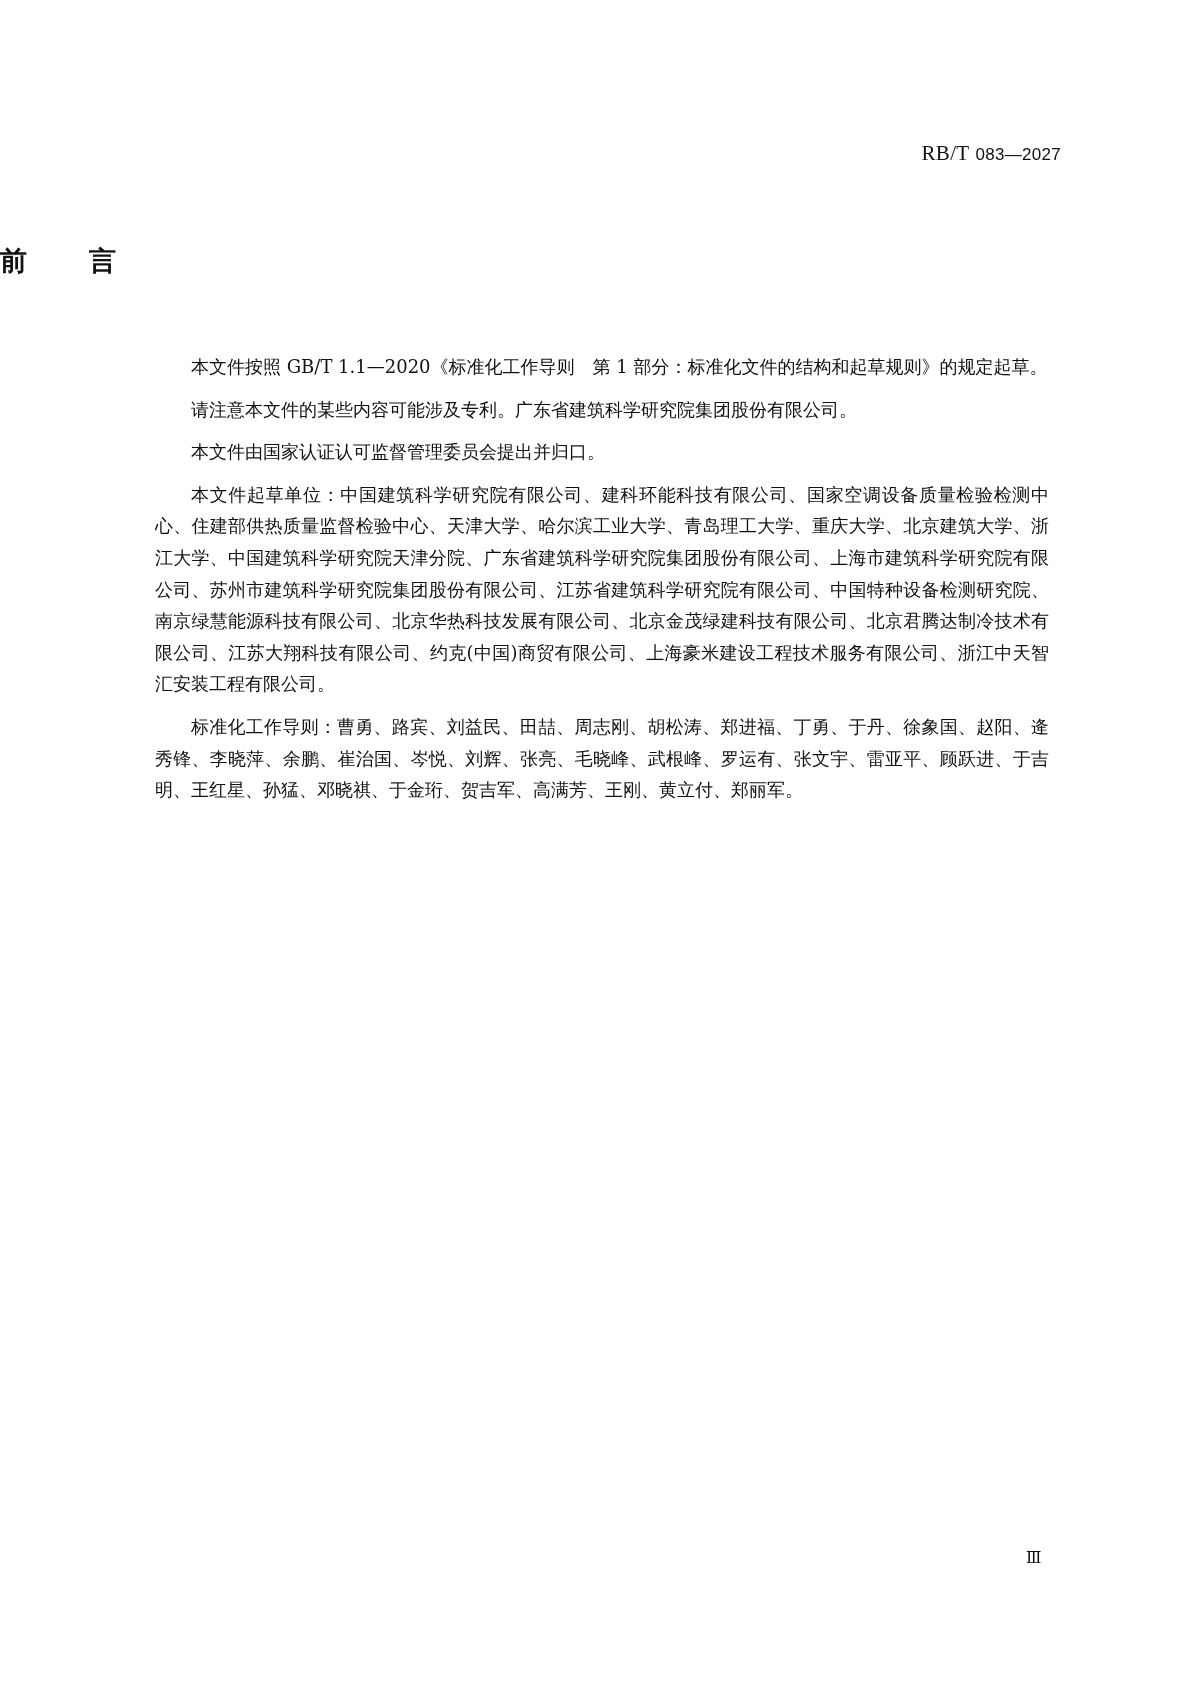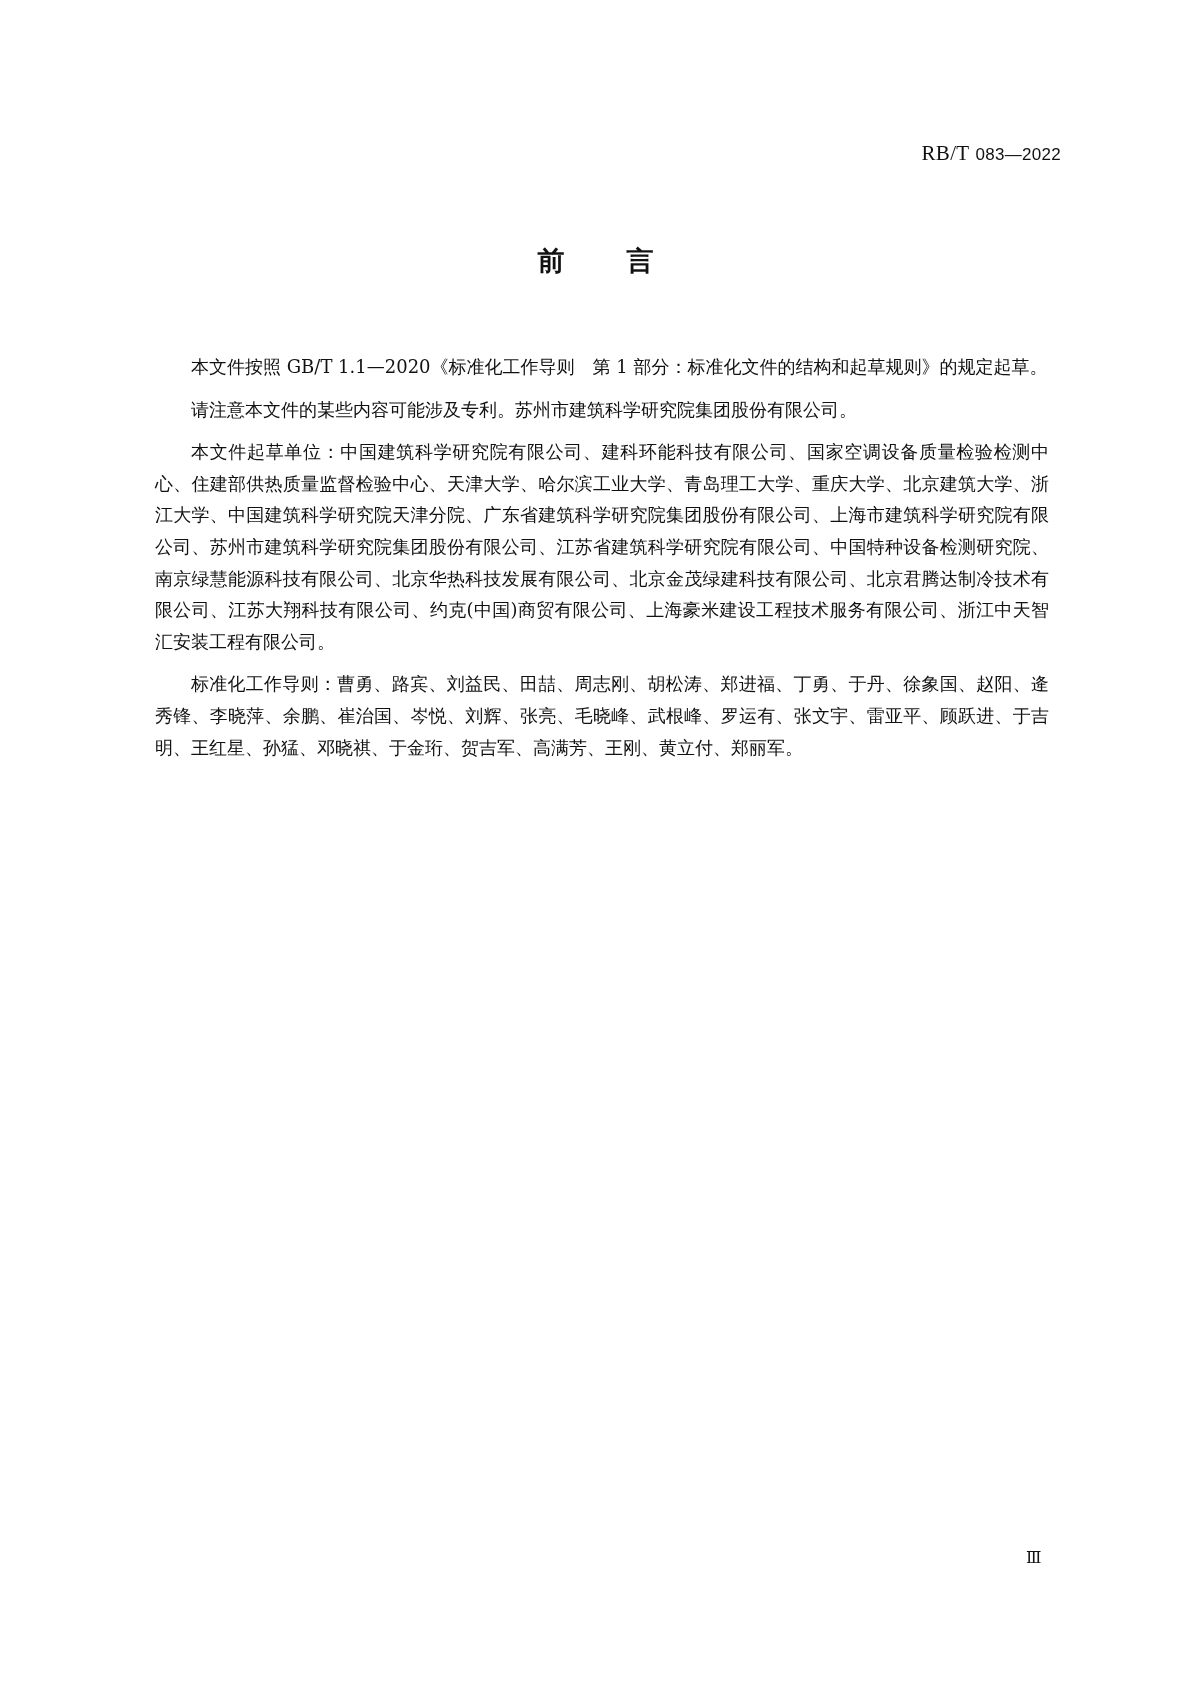--- a/index.html
+++ b/index.html
@@ -38,21 +38,20 @@
     .std-number .num {
       font-family: "Liberation Sans", "DejaVu Sans", sans-serif;
       font-size: 17px;
       margin-left: 6px;
     }
     .title {
       position: absolute;
       top: 244px;
       left: 0;
       width: 1191px;
-      text-align: center;
       font-family: "DejaVu Sans", "Liberation Sans", sans-serif;
       font-weight: bold;
       font-size: 27px;
       letter-spacing: 0;
       line-height: 34px;
     }
     .title span {
       display: inline-block;
     }
     .title .gap {
@@ -82,29 +81,30 @@
       font-family: "DejaVu Serif", serif;
       font-size: 16px;
     }
   </style>
 </head>
 <body>
 
 <div class="page">
 
   <div class="std-number">
-    <span class="code">RB/T</span><span class="num">083—2022</span>
+    <span class="code">RB/T</span><span class="num">083—2027</span>
   </div>
 
   <div class="title">
     <span>前</span><span class="gap"></span><span>言</span>
   </div>
 
   <div class="body-text">
     <p>本文件按照 GB/T 1.1—2020《标准化工作导则　第 1 部分：标准化文件的结构和起草规则》的规定起草。</p>
-    <p>请注意本文件的某些内容可能涉及专利。苏州市建筑科学研究院集团股份有限公司。</p>
+    <p>请注意本文件的某些内容可能涉及专利。广东省建筑科学研究院集团股份有限公司。</p>
+    <p>本文件由国家认证认可监督管理委员会提出并归口。</p>
     <p>本文件起草单位：中国建筑科学研究院有限公司、建科环能科技有限公司、国家空调设备质量检验检测中心、住建部供热质量监督检验中心、天津大学、哈尔滨工业大学、青岛理工大学、重庆大学、北京建筑大学、浙江大学、中国建筑科学研究院天津分院、广东省建筑科学研究院集团股份有限公司、上海市建筑科学研究院有限公司、苏州市建筑科学研究院集团股份有限公司、江苏省建筑科学研究院有限公司、中国特种设备检测研究院、南京绿慧能源科技有限公司、北京华热科技发展有限公司、北京金茂绿建科技有限公司、北京君腾达制冷技术有限公司、江苏大翔科技有限公司、约克(中国)商贸有限公司、上海豪米建设工程技术服务有限公司、浙江中天智汇安装工程有限公司。</p>
     <p>标准化工作导则：曹勇、路宾、刘益民、田喆、周志刚、胡松涛、郑进福、丁勇、于丹、徐象国、赵阳、逄秀锋、李晓萍、余鹏、崔治国、岑悦、刘辉、张亮、毛晓峰、武根峰、罗运有、张文宇、雷亚平、顾跃进、于吉明、王红星、孙猛、邓晓祺、于金珩、贺吉军、高满芳、王刚、黄立付、郑丽军。</p>
   </div>
 
   <div class="page-num">Ⅲ</div>
 
 </div>
 
 </body></html>

